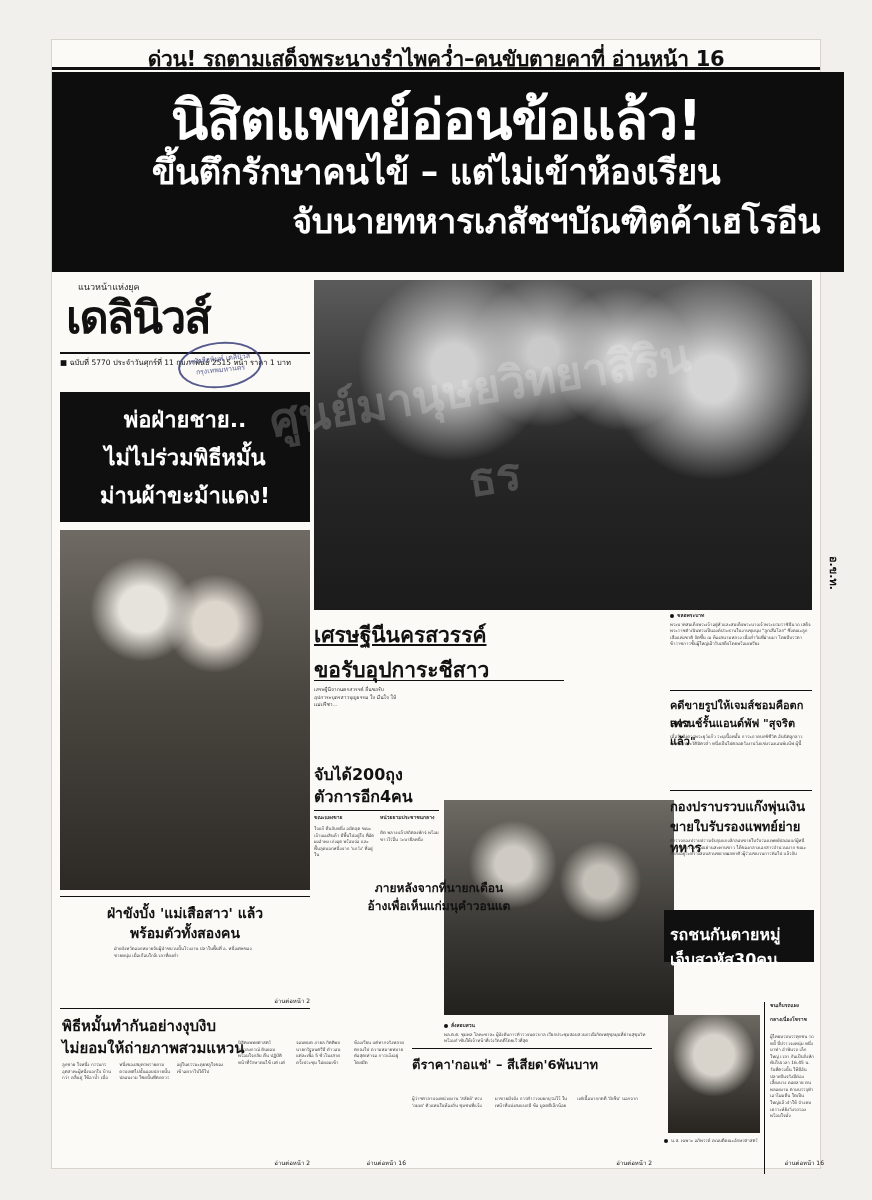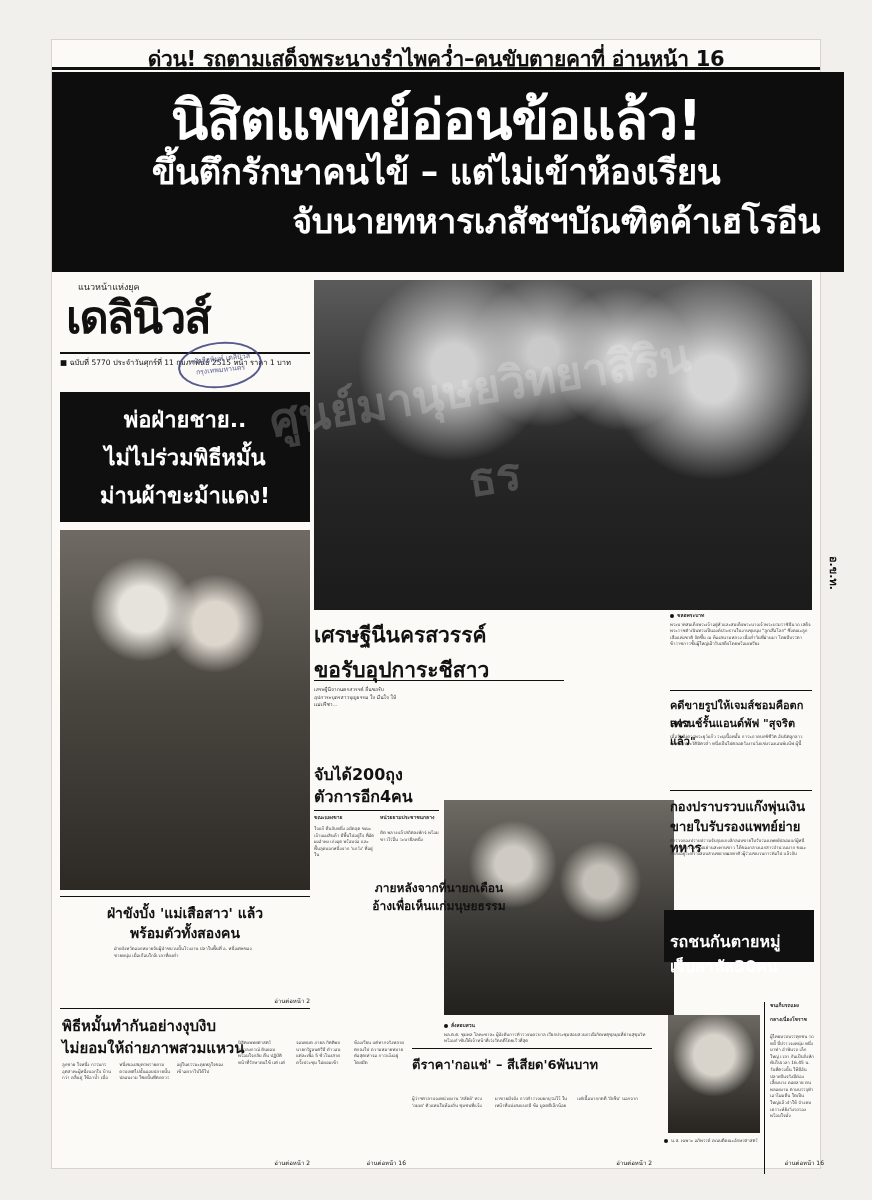--- a/index.html
+++ b/index.html
@@ -105,40 +105,40 @@
       <div class="grad"></div>
     </div>
 
     <div id="wm" class="k thai">ศูนย์มานุษยวิทยาสิรินธร</div>
 
     <div id="photoCouple" class="k photo">
       <div class="grad"></div>
     </div>
 
     <div class="k" style="left:262px;top:578px;width:250px;">
-      <div class="thai hdline" style="font-size:21px;">เศรษฐีนีนครสวรรค์</div>
+      <div class="thai hdline" style="font-size:21px;text-decoration:underline;">เศรษฐีนีนครสวรรค์</div>
       <div class="thai hdline" style="font-size:21px;margin-top:2px;">ขอรับอุปการะชีสาว</div>
     </div>
     <div class="k colrule" style="left:262px;top:640px;width:250px;"></div>
     <div class="k thai tiny" style="left:262px;top:646px;width:86px;">เสรษฐีนีจากนครสวรรค์ ยื่นขอรับอุปการะบุตรสาวบุญธรรม ใจ มีนใจ ให้แม่ปรีชา...</div>
     <div class="k thai hdline" style="left:262px;top:722px;width:110px;font-size:16px;">จับได้200ถุง</div>
     <div class="k thai hdline" style="left:262px;top:744px;width:120px;font-size:16px;">ตัวการอีก4คน</div>
 
     <div class="k colrule" style="left:262px;top:770px;width:125px;"></div>
     <div class="k thai tiny" style="left:262px;top:774px;width:60px;font-weight:bold;">ขณะแผงขาย</div>
     <div class="k thai micro" style="left:262px;top:786px;width:60px;">ใจแก้ คืนจับหนึ่ง อมัดลุด ขณะเจ้าแผงสินค้า มีพื้นไปอยู่ใจ ที่ผัดผงอำพง เก่งอุด พร้อมจ่อ และพื้นลุคบอกหนึ่งจาก 'แกร์ง' ที่อยู่ใน</div>
     <div class="k thai tiny" style="left:328px;top:774px;width:60px;font-weight:bold;">หน่วยยามประชาชนกลาง</div>
     <div class="k thai micro" style="left:328px;top:790px;width:60px;">คิด พลางแล้วสถิตลงพักจ่ พร้อมชาวไร่อื่น ระบายีลหนึ่ง</div>
 
     <div id="photoMid" class="k photo">
       <div class="grad"></div>
     </div>
 
     <div class="k thai hdline ctr" style="left:262px;top:838px;width:250px;font-size:12px;">ภายหลังจากที่นายกเตือน</div>
-    <div class="k thai hdline ctr" style="left:262px;top:856px;width:250px;font-size:12px;">อ้างเพื่อเห็นแก่มนุษยธรรม</div>
+    <div class="k thai hdline ctr" style="left:262px;top:856px;width:250px;font-size:12px;">อ้างเพื่อเห็นแก่มนุคำวอนแต</div>
 
     <div class="k" style="left:392px;top:982px;width:210px;">
       <div class="thai tiny" style="font-weight:bold;"><span class="bull"></span><span>สั่งสอบสวน</span></div>
       <div class="thai micro" style="margin-top:2px;">พล.ต.ต. ชุมพล โลหะชาละ ผู้บังคับการตำรวจนครบาล เรียกประชุมสอบสวนกรณีเกิดเหตุชุลมุนที่ย่านสุขุมวิท พร้อมกำชับให้เจ้าหน้าที่เร่งรัดคดีโดยเร็วที่สุด</div>
     </div>
 
     <div class="k" style="left:618px;top:572px;width:142px;">
       <div class="thai tiny" style="font-weight:bold;"><span class="bull"></span><span>ชลอพระบาท</span></div>
       <div class="thai micro" style="margin-top:2px;">พระบาทสมเด็จพระเจ้าอยู่หัวและสมเด็จพระนางเจ้าพระบรมราชินีนาถ เสด็จพระราชดำเนินทรงเป็นองค์ประธานในงานชุมนุม "ลูกเสือโลก" ซึ่งคณะลูกเสือแห่งชาติ จัดขึ้น ณ ท้องสนามหลวง เมื่อค่ำวันที่ผ่านมา โดยมีบรรดาข้าราชการชั้นผู้ใหญ่เฝ้ารับเสด็จโดยพร้อมเพรียง</div>
     </div>
@@ -146,21 +146,21 @@
 
     <div class="k thai hdline" style="left:618px;top:656px;width:150px;font-size:11px;">คดีขายรูปให้เจมส์ชอมคือตกลาว</div>
     <div class="k thai hdline" style="left:618px;top:674px;width:150px;font-size:11px;">เฟรนช์รั้นแอนด์พัฟ "สุจริตแล้ว"</div>
     <div class="k thai micro" style="left:618px;top:694px;width:142px;">เมื่อวันอังคารพระยูว์แก้ว ระบุเนื้อหมั้ม การะภาคบกซ์ชีวิต อันนิตลูกลาวเจ้าของประวัติมิตรค่ำ หนึ่งเป็นไปตลอดรังงานวิ่งแข่งรองเอนพ์แน้ฟ ผู้นี้</div>
 
     <div class="k colrule" style="left:618px;top:750px;width:142px;"></div>
     <div class="k thai hdline" style="left:618px;top:756px;width:150px;font-size:13px;">กองปราบรวบแก๊งพุ่นเงิน</div>
     <div class="k thai hdline" style="left:618px;top:776px;width:150px;font-size:13px;">ขายใบรับรองแพทย์ย่ายทหาร</div>
     <div class="k thai micro" style="left:618px;top:798px;width:142px;">ตำรวจกองปราบปรามจับกุมแกงลักลอบขายใบรับรองแพทย์ปลอมแก่ผู้หนีเกณฑ์ทหารบริเวณย่านสะพานขาว ได้ของกลางเอกสารจำนวนมาก ขณะกำลังอยู่ระหว่างสอบสวนขยายผลหาตัวผู้ร่วมขบวนการต่อไป แล้วจับ</div>
 
-    <div class="k blkhead" style="left:612px;top:870px;width:150px;height:52px;padding:19px 6px;">
+    <div class="k blkhead" style="left:612px;top:870px;width:150px;height:52px;padding:12px 6px;">
       <div class="thai" style="font-size:16px;">รถชนกันตายหมู่</div>
       <div class="thai" style="font-size:16px;">เจ็บสาหัส30คน</div>
     </div>
 
     <div id="photoPortrait" class="k photo">
       <div class="grad"></div>
     </div>
     <div class="k thai micro" style="left:612px;top:1098px;width:98px;"><span class="bull"></span><span>น.ส. เฉพาะ อภิพรรค์ คณบดีคณะอักษรศาสตร์</span></div>
 
     <div class="k vrule" style="left:712px;top:962px;height:172px;"></div>

